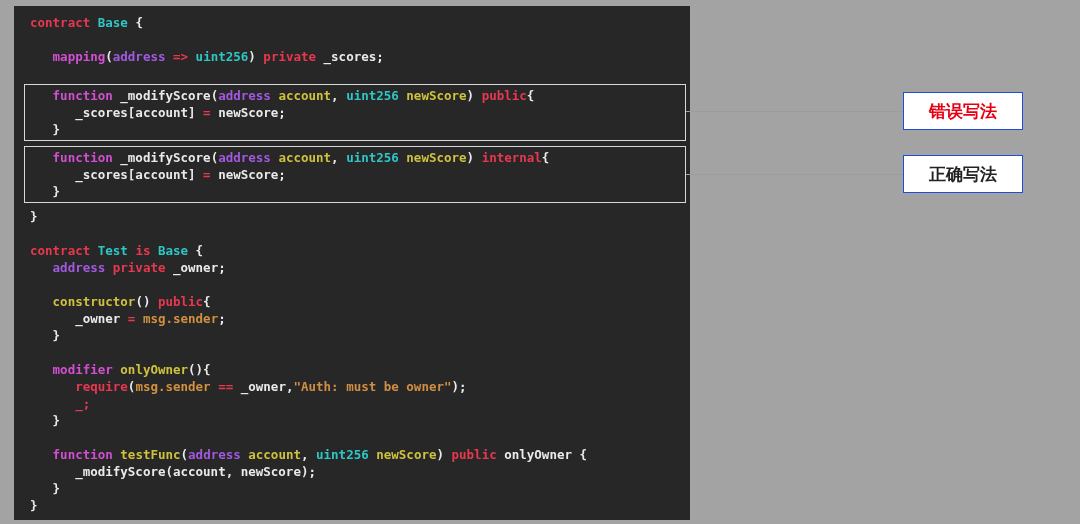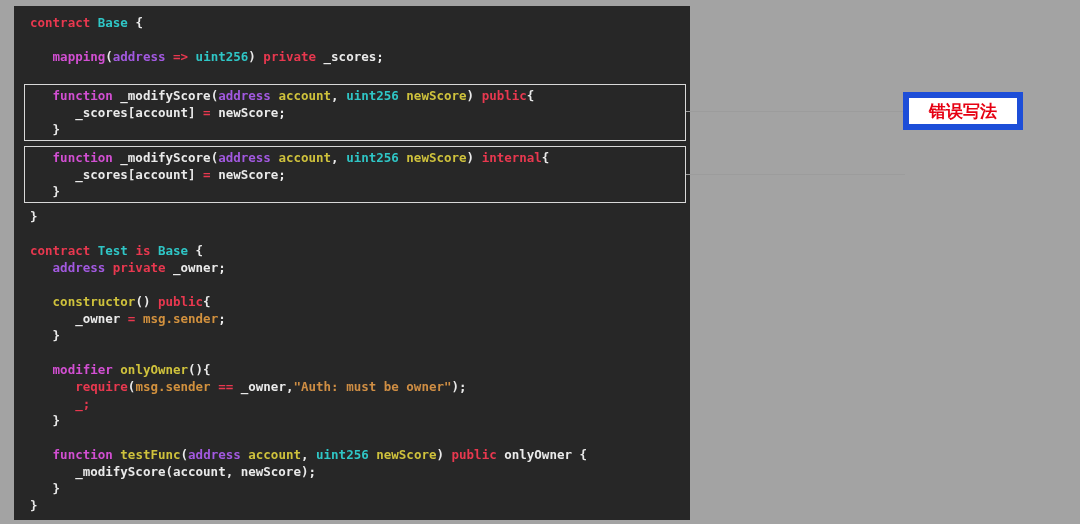--- a/index.html
+++ b/index.html
@@ -20,35 +20,38 @@
     padding:2px 0 2px 5px;
   }
   .tk-decl, .tk-param, .tk-ctypei { }
 
   .connector { position:absolute; height:1px; background:#9c9c9c; left:686px; width:219px; }
   .connector-1 { top:111px; }
   .connector-2 { top:174px; }
 
   .anno {
     position:absolute; left:903px; width:120px; height:38px;
-    border:6px solid #1d4ed8; background:#ffffff;
+    border:1px solid #1d4ed8; background:#ffffff;
     display:flex; align-items:center; justify-content:center;
     font-size:17px; font-weight:bold;
   }
   .anno-1 { top:92px; }
   .anno-2 { top:155px; }
 </style>
 </head>
 <body>
 
 <div class="canvas">
 
   <div class="code-panel" style="background: rgb(39, 39, 39);"><div class="code-group"><div class="code-line"><span class="tk tk-kw" style="color: rgb(232, 56, 79);">contract</span><span class="tk tk-pl" style="color: rgb(234, 234, 234);"> </span><span class="tk tk-ctype" style="color: rgb(47, 198, 198);">Base</span><span class="tk tk-pl" style="color: rgb(234, 234, 234);"> {</span></div><div class="code-line">&nbsp;</div><div class="code-line"><span class="tk tk-pl" style="color: rgb(234, 234, 234);">   </span><span class="tk tk-decl" style="color: rgb(210, 79, 210);">mapping</span><span class="tk tk-pl" style="color: rgb(234, 234, 234);">(</span><span class="tk tk-ptype" style="color: rgb(162, 89, 224);">address</span><span class="tk tk-pl" style="color: rgb(234, 234, 234);"> </span><span class="tk tk-kw" style="color: rgb(232, 56, 79);">=&gt;</span><span class="tk tk-pl" style="color: rgb(234, 234, 234);"> </span><span class="tk tk-ctype" style="color: rgb(47, 198, 198);">uint256</span><span class="tk tk-pl" style="color: rgb(234, 234, 234);">) </span><span class="tk tk-kw" style="color: rgb(232, 56, 79);">private</span><span class="tk tk-pl" style="color: rgb(234, 234, 234);"> _scores;</span></div><div class="code-line">&nbsp;</div></div><div class="code-group boxed"><div class="code-line"><span class="tk tk-pl" style="color: rgb(234, 234, 234);">   </span><span class="tk tk-decl" style="color: rgb(210, 79, 210);">function</span><span class="tk tk-pl" style="color: rgb(234, 234, 234);"> _modifyScore(</span><span class="tk tk-ptype" style="color: rgb(162, 89, 224);">address</span><span class="tk tk-pl" style="color: rgb(234, 234, 234);"> </span><span class="tk tk-param" style="color: rgb(207, 194, 60);">account</span><span class="tk tk-pl" style="color: rgb(234, 234, 234);">, </span><span class="tk tk-ctype" style="color: rgb(47, 198, 198);">uint256</span><span class="tk tk-pl" style="color: rgb(234, 234, 234);"> </span><span class="tk tk-param" style="color: rgb(207, 194, 60);">newScore</span><span class="tk tk-pl" style="color: rgb(234, 234, 234);">) </span><span class="tk tk-kw" style="color: rgb(232, 56, 79);">public</span><span class="tk tk-pl" style="color: rgb(234, 234, 234);">{</span></div><div class="code-line"><span class="tk tk-pl" style="color: rgb(234, 234, 234);">      _scores[account] </span><span class="tk tk-kw" style="color: rgb(232, 56, 79);">=</span><span class="tk tk-pl" style="color: rgb(234, 234, 234);"> newScore;</span></div><div class="code-line"><span class="tk tk-pl" style="color: rgb(234, 234, 234);">   }</span></div></div><div class="code-group boxed"><div class="code-line"><span class="tk tk-pl" style="color: rgb(234, 234, 234);">   </span><span class="tk tk-decl" style="color: rgb(210, 79, 210);">function</span><span class="tk tk-pl" style="color: rgb(234, 234, 234);"> _modifyScore(</span><span class="tk tk-ptype" style="color: rgb(162, 89, 224);">address</span><span class="tk tk-pl" style="color: rgb(234, 234, 234);"> </span><span class="tk tk-param" style="color: rgb(207, 194, 60);">account</span><span class="tk tk-pl" style="color: rgb(234, 234, 234);">, </span><span class="tk tk-ctype" style="color: rgb(47, 198, 198);">uint256</span><span class="tk tk-pl" style="color: rgb(234, 234, 234);"> </span><span class="tk tk-param" style="color: rgb(207, 194, 60);">newScore</span><span class="tk tk-pl" style="color: rgb(234, 234, 234);">) </span><span class="tk tk-kw" style="color: rgb(232, 56, 79);">internal</span><span class="tk tk-pl" style="color: rgb(234, 234, 234);">{</span></div><div class="code-line"><span class="tk tk-pl" style="color: rgb(234, 234, 234);">      _scores[account] </span><span class="tk tk-kw" style="color: rgb(232, 56, 79);">=</span><span class="tk tk-pl" style="color: rgb(234, 234, 234);"> newScore;</span></div><div class="code-line"><span class="tk tk-pl" style="color: rgb(234, 234, 234);">   }</span></div></div><div class="code-group"><div class="code-line"><span class="tk tk-pl" style="color: rgb(234, 234, 234);">}</span></div><div class="code-line">&nbsp;</div></div><div class="code-group"><div class="code-line"><span class="tk tk-kw" style="color: rgb(232, 56, 79);">contract</span><span class="tk tk-pl" style="color: rgb(234, 234, 234);"> </span><span class="tk tk-ctype" style="color: rgb(47, 198, 198);">Test</span><span class="tk tk-pl" style="color: rgb(234, 234, 234);"> </span><span class="tk tk-kw" style="color: rgb(232, 56, 79);">is</span><span class="tk tk-pl" style="color: rgb(234, 234, 234);"> </span><span class="tk tk-ctypei" style="color: rgb(47, 198, 198);">Base</span><span class="tk tk-pl" style="color: rgb(234, 234, 234);"> {</span></div><div class="code-line"><span class="tk tk-pl" style="color: rgb(234, 234, 234);">   </span><span class="tk tk-ptype" style="color: rgb(162, 89, 224);">address</span><span class="tk tk-pl" style="color: rgb(234, 234, 234);"> </span><span class="tk tk-kw" style="color: rgb(232, 56, 79);">private</span><span class="tk tk-pl" style="color: rgb(234, 234, 234);"> _owner;</span></div><div class="code-line">&nbsp;</div><div class="code-line"><span class="tk tk-pl" style="color: rgb(234, 234, 234);">   </span><span class="tk tk-fname" style="color: rgb(207, 194, 60);">constructor</span><span class="tk tk-pl" style="color: rgb(234, 234, 234);">() </span><span class="tk tk-kw" style="color: rgb(232, 56, 79);">public</span><span class="tk tk-pl" style="color: rgb(234, 234, 234);">{</span></div><div class="code-line"><span class="tk tk-pl" style="color: rgb(234, 234, 234);">      _owner </span><span class="tk tk-kw" style="color: rgb(232, 56, 79);">=</span><span class="tk tk-pl" style="color: rgb(234, 234, 234);"> </span><span class="tk tk-orange" style="color: rgb(210, 145, 62);">msg.sender</span><span class="tk tk-pl" style="color: rgb(234, 234, 234);">;</span></div><div class="code-line"><span class="tk tk-pl" style="color: rgb(234, 234, 234);">   }</span></div><div class="code-line">&nbsp;</div><div class="code-line"><span class="tk tk-pl" style="color: rgb(234, 234, 234);">   </span><span class="tk tk-decl" style="color: rgb(210, 79, 210);">modifier</span><span class="tk tk-pl" style="color: rgb(234, 234, 234);"> </span><span class="tk tk-fname" style="color: rgb(207, 194, 60);">onlyOwner</span><span class="tk tk-pl" style="color: rgb(234, 234, 234);">(){</span></div><div class="code-line"><span class="tk tk-pl" style="color: rgb(234, 234, 234);">      </span><span class="tk tk-kw" style="color: rgb(232, 56, 79);">require</span><span class="tk tk-pl" style="color: rgb(234, 234, 234);">(</span><span class="tk tk-orange" style="color: rgb(210, 145, 62);">msg.sender</span><span class="tk tk-pl" style="color: rgb(234, 234, 234);"> </span><span class="tk tk-kw" style="color: rgb(232, 56, 79);">==</span><span class="tk tk-pl" style="color: rgb(234, 234, 234);"> _owner,</span><span class="tk tk-str" style="color: rgb(207, 142, 68);">"Auth: must be owner"</span><span class="tk tk-pl" style="color: rgb(234, 234, 234);">);</span></div><div class="code-line"><span class="tk tk-pl" style="color: rgb(234, 234, 234);">      </span><span class="tk tk-kw" style="color: rgb(232, 56, 79);">_;</span></div><div class="code-line"><span class="tk tk-pl" style="color: rgb(234, 234, 234);">   }</span></div><div class="code-line">&nbsp;</div><div class="code-line"><span class="tk tk-pl" style="color: rgb(234, 234, 234);">   </span><span class="tk tk-decl" style="color: rgb(210, 79, 210);">function</span><span class="tk tk-pl" style="color: rgb(234, 234, 234);"> </span><span class="tk tk-fname" style="color: rgb(207, 194, 60);">testFunc</span><span class="tk tk-pl" style="color: rgb(234, 234, 234);">(</span><span class="tk tk-ptype" style="color: rgb(162, 89, 224);">address</span><span class="tk tk-pl" style="color: rgb(234, 234, 234);"> </span><span class="tk tk-param" style="color: rgb(207, 194, 60);">account</span><span class="tk tk-pl" style="color: rgb(234, 234, 234);">, </span><span class="tk tk-ctype" style="color: rgb(47, 198, 198);">uint256</span><span class="tk tk-pl" style="color: rgb(234, 234, 234);"> </span><span class="tk tk-param" style="color: rgb(207, 194, 60);">newScore</span><span class="tk tk-pl" style="color: rgb(234, 234, 234);">) </span><span class="tk tk-kw" style="color: rgb(232, 56, 79);">public</span><span class="tk tk-pl" style="color: rgb(234, 234, 234);"> onlyOwner {</span></div><div class="code-line"><span class="tk tk-pl" style="color: rgb(234, 234, 234);">      _modifyScore(account, newScore);</span></div><div class="code-line"><span class="tk tk-pl" style="color: rgb(234, 234, 234);">   }</span></div><div class="code-line"><span class="tk tk-pl" style="color: rgb(234, 234, 234);">}</span></div></div></div>
 
   <div class="connector connector-1"></div>
   <div class="connector connector-2"></div>
 
   <div class="anno anno-1">
     <span style="color: rgb(230, 0, 18);">错误写法</span>
   </div>
 
+  <div class="anno anno-2">
+    <span style="color: rgb(34, 34, 34);">正确写法</span>
+  </div>
 
 </div>
 
 </body></html>

